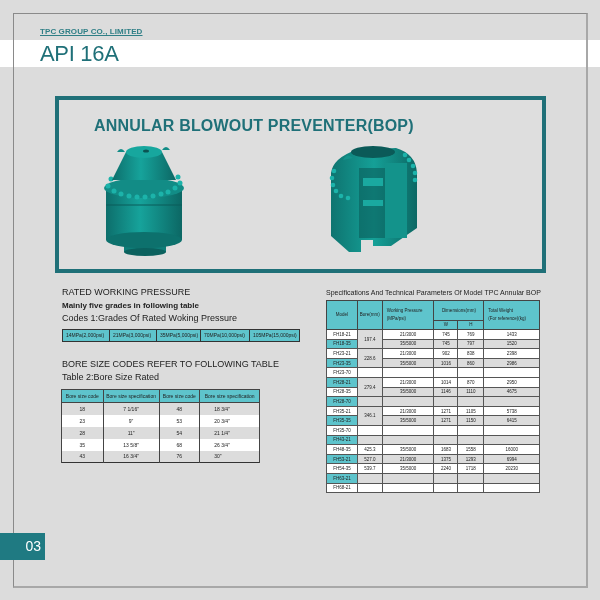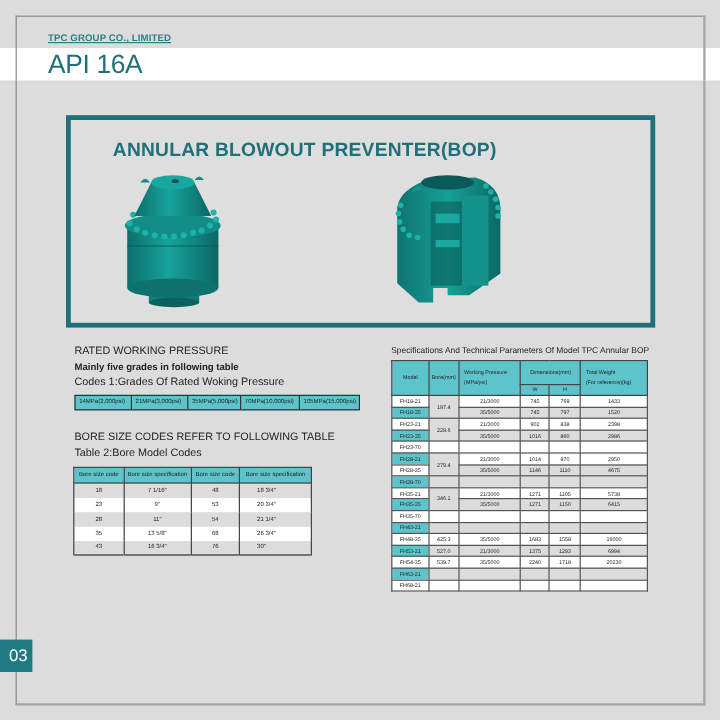--- a/index.html
+++ b/index.html
@@ -40,21 +40,21 @@
   .spec-title { position: absolute; left: 326px; top: 289px; font-size: 7px; color: #222; }
   .spec-tbl { left: 326px; top: 300px; width: 214px; border: 1px solid #333; }
   .spec-tbl th { background: #5ec4cc; font-weight: normal; font-size: 4.5px; border: 1px solid #444; color: #222; line-height: 8px; }
   .spec-tbl td { font-size: 4.5px; height: 9.6px; text-align: center; border: 1px solid #555; color: #222; padding: 0; }
   .spec-tbl td.model.teal { background: #5ec4cc; }
   .spec-tbl td.model.white { background: #ffffff; }
   .spec-tbl td.bore { background: #dcdcdc; }
   .spec-tbl tr.w td.v { background: #ffffff; }
   .spec-tbl tr.g td.v { background: #dcdcdc; }
 
-  .page-num { position: absolute; left: 0; top: 533px; width: 27px; height: 27px; background: #1f7a82; color: #ffffff; font-size: 14px; line-height: 27px; text-align: right; padding-right: 4px; }
+  .page-num { position: absolute; left: 0; top: 533px; width: 45px; height: 27px; background: #1f7a82; color: #ffffff; font-size: 14px; line-height: 27px; text-align: right; padding-right: 4px; }
 </style>
 </head>
 <body>
 
 <div class="frame"></div>
 <div class="white-band"></div>
 <div class="frame-left-line"></div>
 <div class="frame-right-line"></div>
 
 <div class="company">TPC GROUP CO., LIMITED</div>
@@ -141,21 +141,21 @@
 
 <div class="grades">
   <div class="g" style="width:47px">14MPa(2,000psi)</div>
   <div class="g" style="width:47px">21MPa(3,000psi)</div>
   <div class="g" style="width:44px">35MPa(5,000psi)</div>
   <div class="g" style="width:49px">70MPa(10,000psi)</div>
   <div class="g" style="width:49px">105MPa(15,000psi)</div>
 </div>
 
 <div class="sec-head" style="left:62px; top:359px;">BORE SIZE CODES REFER TO FOLLOWING TABLE</div>
-<div class="sec-table-title" style="left:62px; top:372px;">Table 2:Bore Model Codes</div>
+<div class="sec-table-title" style="left:62px; top:372px;">Table 2:Bore Size Rated</div>
 
 <table class="bore-tbl">
   <thead>
     <tr>
       <th style="width:42px">Bore size code</th>
       <th style="width:56px">Bore size specification</th>
       <th style="width:41px">Bore size code</th>
       <th style="width:60px">Bore size specification</th>
     </tr>
   </thead>

